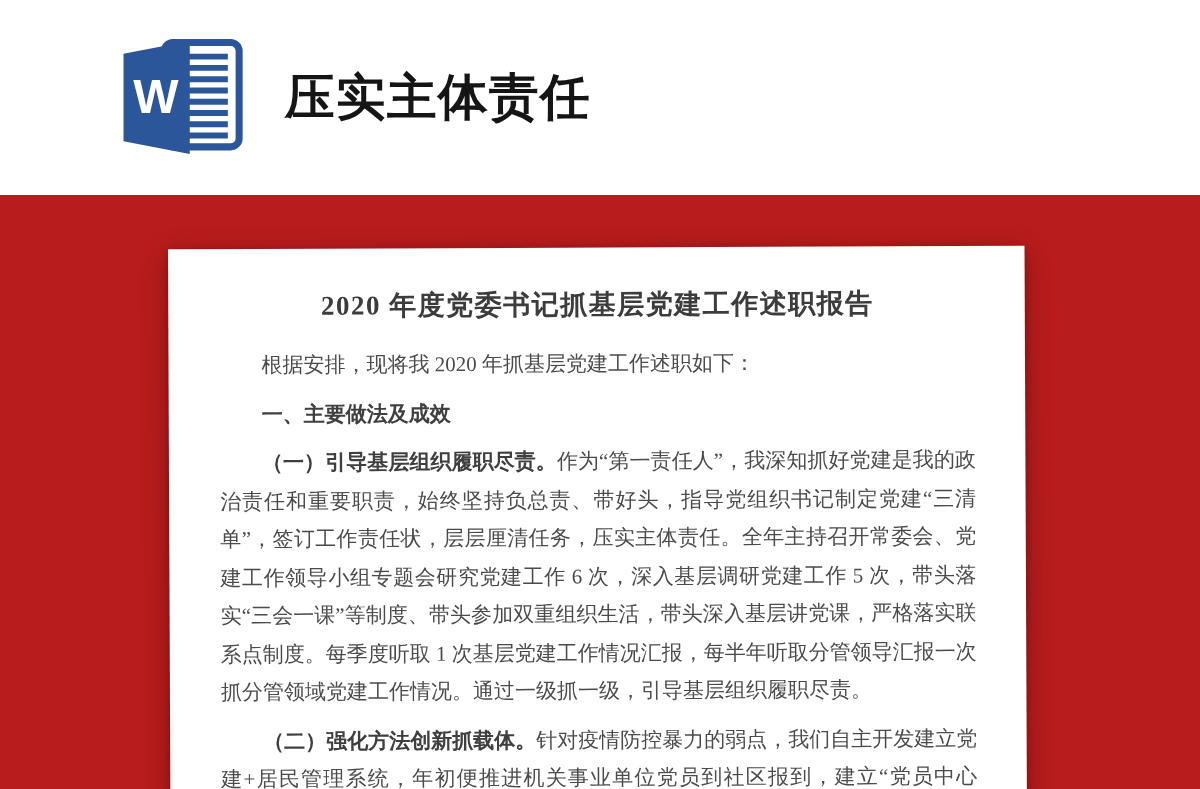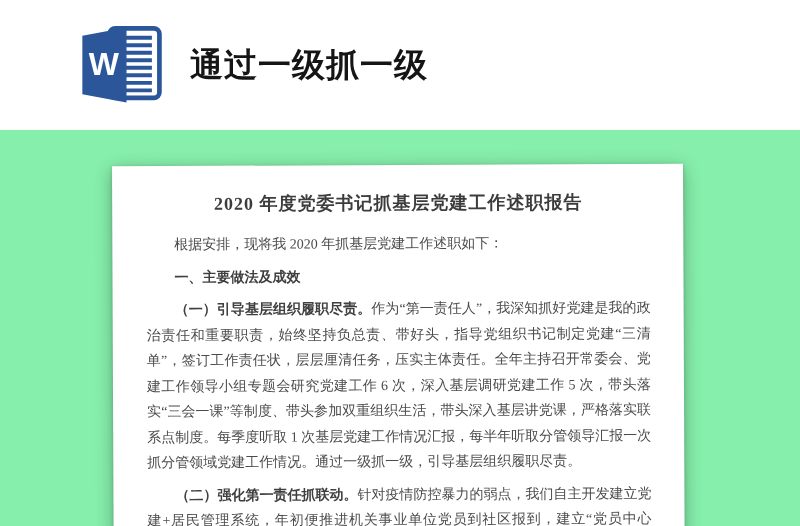--- a/index.html
+++ b/index.html
@@ -40,21 +40,21 @@
     letter-spacing: 1px;
     font-family: "Liberation Sans", sans-serif;
   }
 
   
   .preview {
     position: absolute;
     left: 0; top: 130px;
     width: 800px;
     height: 396px;
-    background: #86efac;
+    background: #b91c1c;
     overflow: hidden;
   }
   .page {
     position: absolute;
     left: 112px;
     top: 35px;
     width: 571px;
     height: 420px;
     background: #ffffff;
     box-shadow: 0 4px 18px rgba(0,0,0,0.30), 0 1px 4px rgba(0,0,0,0.18);
@@ -106,27 +106,27 @@
       <line x1="49" y1="49" x2="85" y2="49"></line>
       <line x1="49" y1="57" x2="85" y2="57"></line>
       <line x1="49" y1="65" x2="85" y2="65"></line>
       <line x1="49" y1="73" x2="85" y2="73"></line>
     </g>
 
     <polygon points="11,15 58,6 58,86 11,77" fill="#2B579A"></polygon>
     <text x="34" y="57" text-anchor="middle" fill="#ffffff" font-family="Liberation Sans, sans-serif" font-size="34" font-weight="bold">W</text>
   </svg>
   <div class="header-title">
-    <div>通过一级抓一级</div>
+    <div>压实主体责任</div>
   </div>
 </div>
 
 <div class="preview">
   <div class="page">
     <div class="doc-title">2020 年度党委书记抓基层党建工作述职报告</div>
     <div class="doc-body">
       <p>根据安排，现将我 2020 年抓基层党建工作述职如下：</p>
       <p class="section-heading">一、主要做法及成效</p>
       <p><span class="para-label">（一）引导基层组织履职尽责。</span><span>作为“第一责任人”，我深知抓好党建是我的政治责任和重要职责，始终坚持负总责、带好头，指导党组织书记制定党建“三清单”，签订工作责任状，层层厘清任务，压实主体责任。全年主持召开常委会、党建工作领导小组专题会研究党建工作 6 次，深入基层调研党建工作 5 次，带头落实“三会一课”等制度、带头参加双重组织生活，带头深入基层讲党课，严格落实联系点制度。每季度听取 1 次基层党建工作情况汇报，每半年听取分管领导汇报一次抓分管领域党建工作情况。通过一级抓一级，引导基层组织履职尽责。</span></p>
-      <p><span class="para-label">（二）强化第一责任抓联动。</span><span>针对疫情防控暴力的弱点，我们自主开发建立党建+居民管理系统，年初便推进机关事业单位党员到社区报到，建立“党员中心户”，党员包楼栋开展信息摸排和服务。指导各单位结合实际推动基层党组织阵地共建、事务共商、资源共享，逐步实现基层党组织办公场所最小化、服务功能最大化，实行社区党建联席会议制度，协商解决共驻</span></p>
+      <p><span class="para-label">（二）强化方法创新抓载体。</span><span>针对疫情防控暴力的弱点，我们自主开发建立党建+居民管理系统，年初便推进机关事业单位党员到社区报到，建立“党员中心户”，党员包楼栋开展信息摸排和服务。指导各单位结合实际推动基层党组织阵地共建、事务共商、资源共享，逐步实现基层党组织办公场所最小化、服务功能最大化，实行社区党建联席会议制度，协商解决共驻</span></p>
     </div>
   </div>
 </div>
 
 </body></html>

